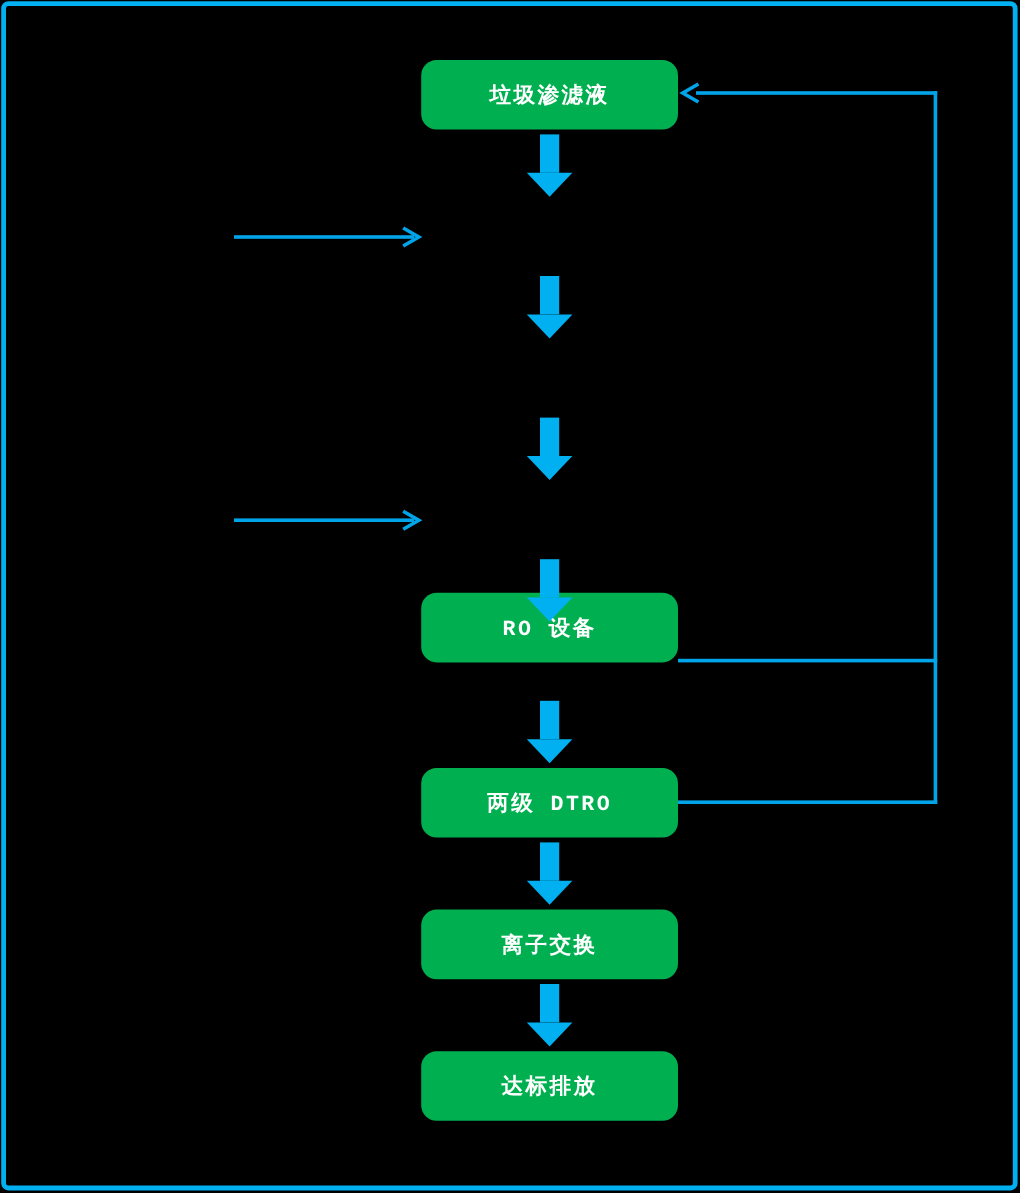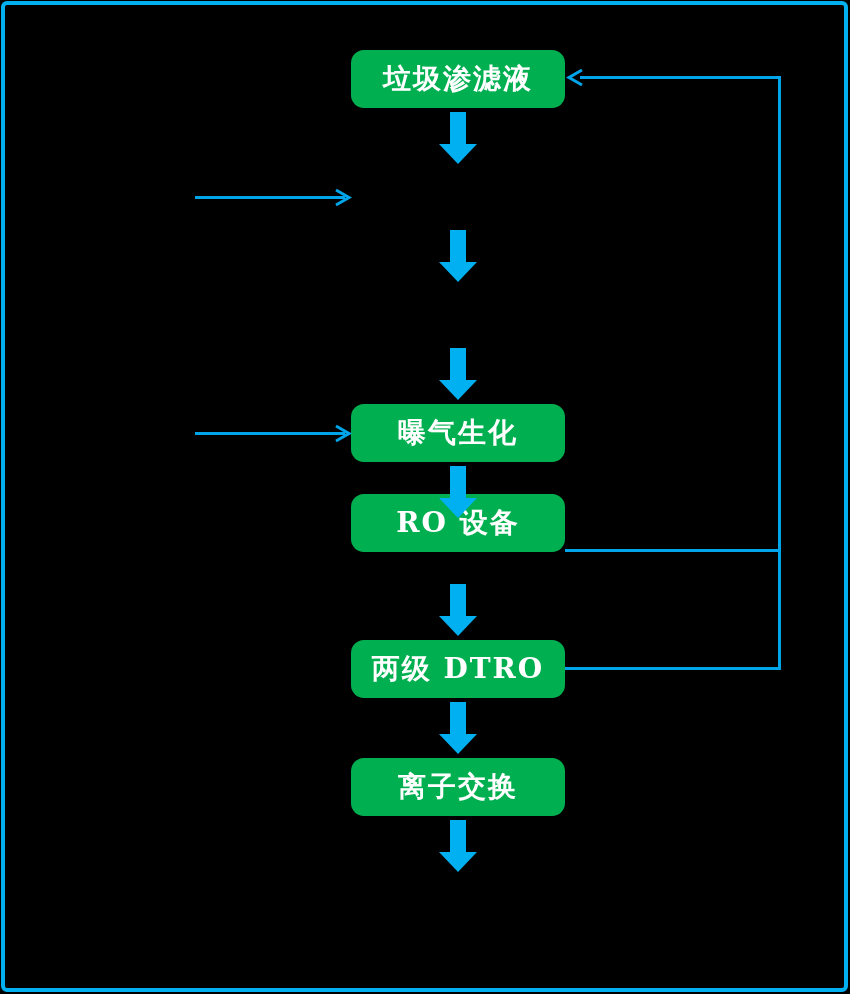--- a/index.html
+++ b/index.html
@@ -18,23 +18,24 @@
     pointer-events:none;
   }
   .node{
     position:absolute;
     left:351px;width:214px;height:58px;
     background:#00B050;
     border-radius:13px;
     display:flex;align-items:center;justify-content:center;
     color:#FFFFFF;
     font-weight:bold;
-    font-size:28px;
+    font-size:18px;
     letter-spacing:2px;
     white-space:nowrap;
+    font-family:Liberation Mono, monospace;
   }
   .down-arrow{
     position:absolute;
     left:439px;width:38px;height:52px;
   }
   .down-arrow .shaft{
     width:16px;height:32px;
     margin:0 auto;
     background:#00B0F0;
   }
@@ -55,24 +56,24 @@
   .ah svg{display:block;}
 </style>
 </head>
 <body>
 
 <div id="stage">
 
   <div class="outer-border"></div>
 
   <div class="node" style="top:50px">垃圾渗滤液</div>
-  <div class="node" style="top:404px">曝气生化</div>
   <div class="node" style="top:494px">RO 设备</div>
   <div class="node" style="top:758px">离子交换</div>
   <div class="node" style="top:640px">两级 DTRO</div>
+  <div class="node" style="top:876px">达标排放</div>
 
   <div class="down-arrow" style="top:112px">
       <div class="shaft"></div>
       <div class="head"></div>
     </div>
   <div class="down-arrow" style="top:230px">
       <div class="shaft"></div>
       <div class="head"></div>
     </div>
   <div class="down-arrow" style="top:348px">

